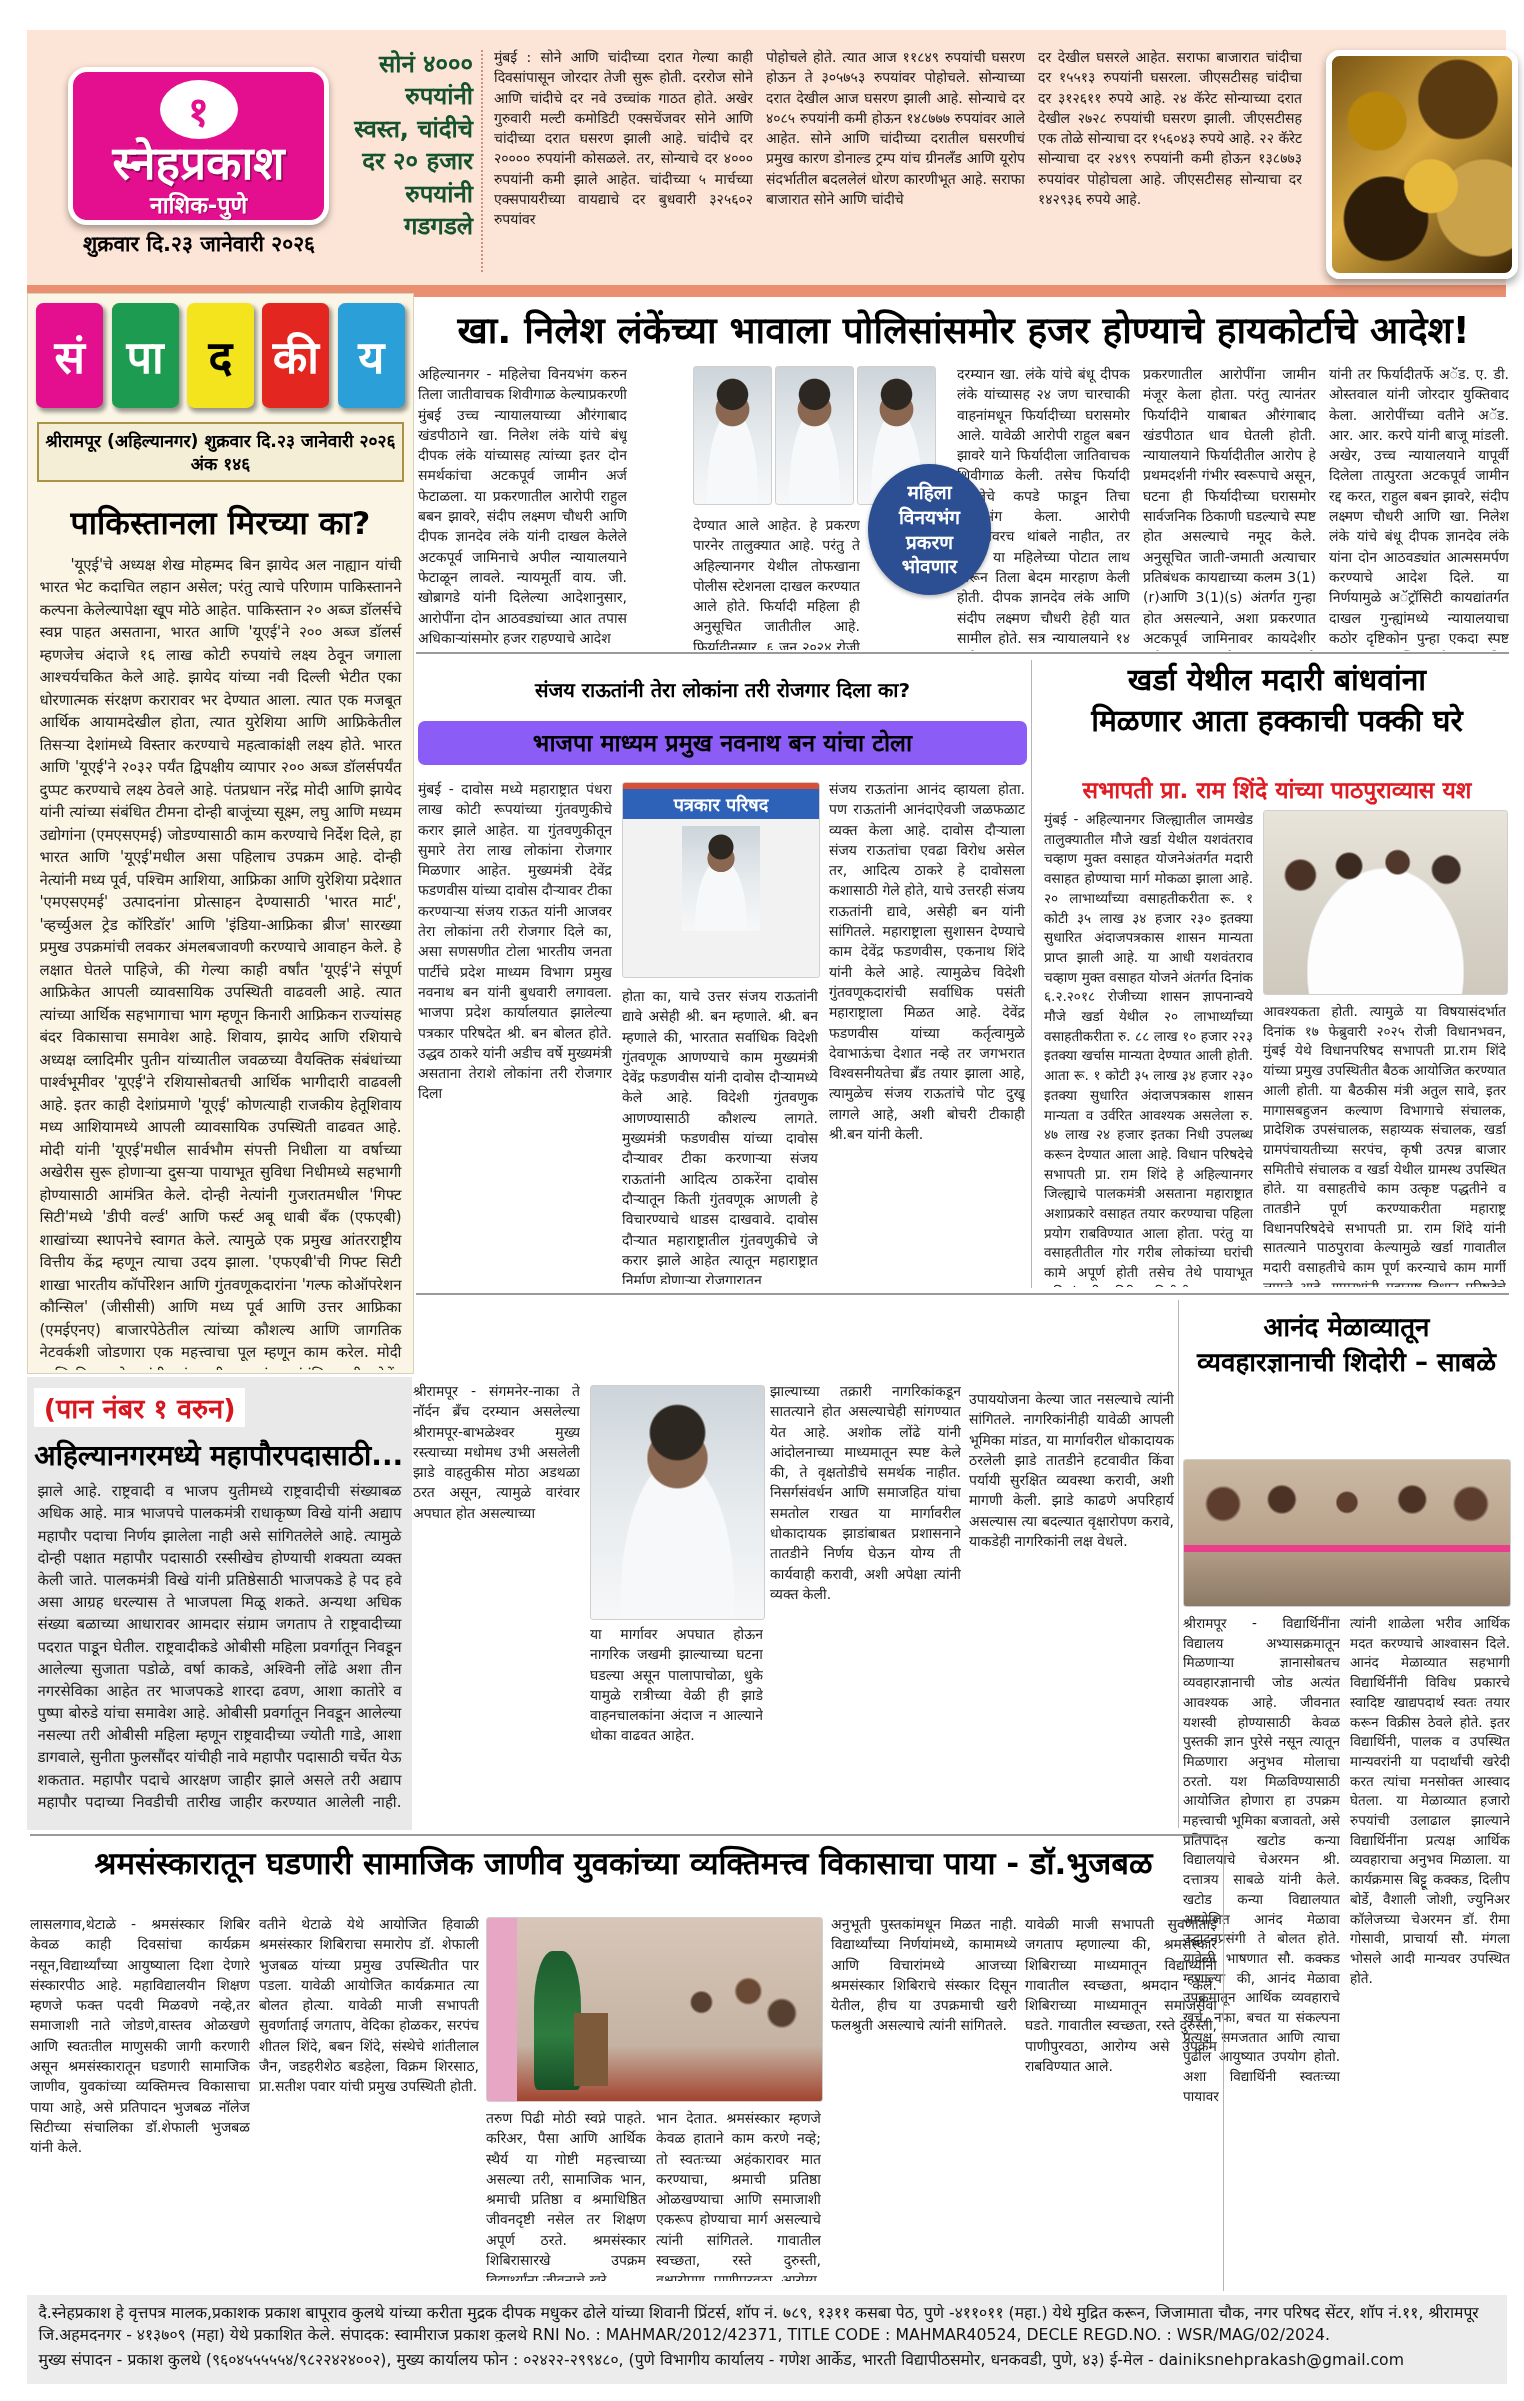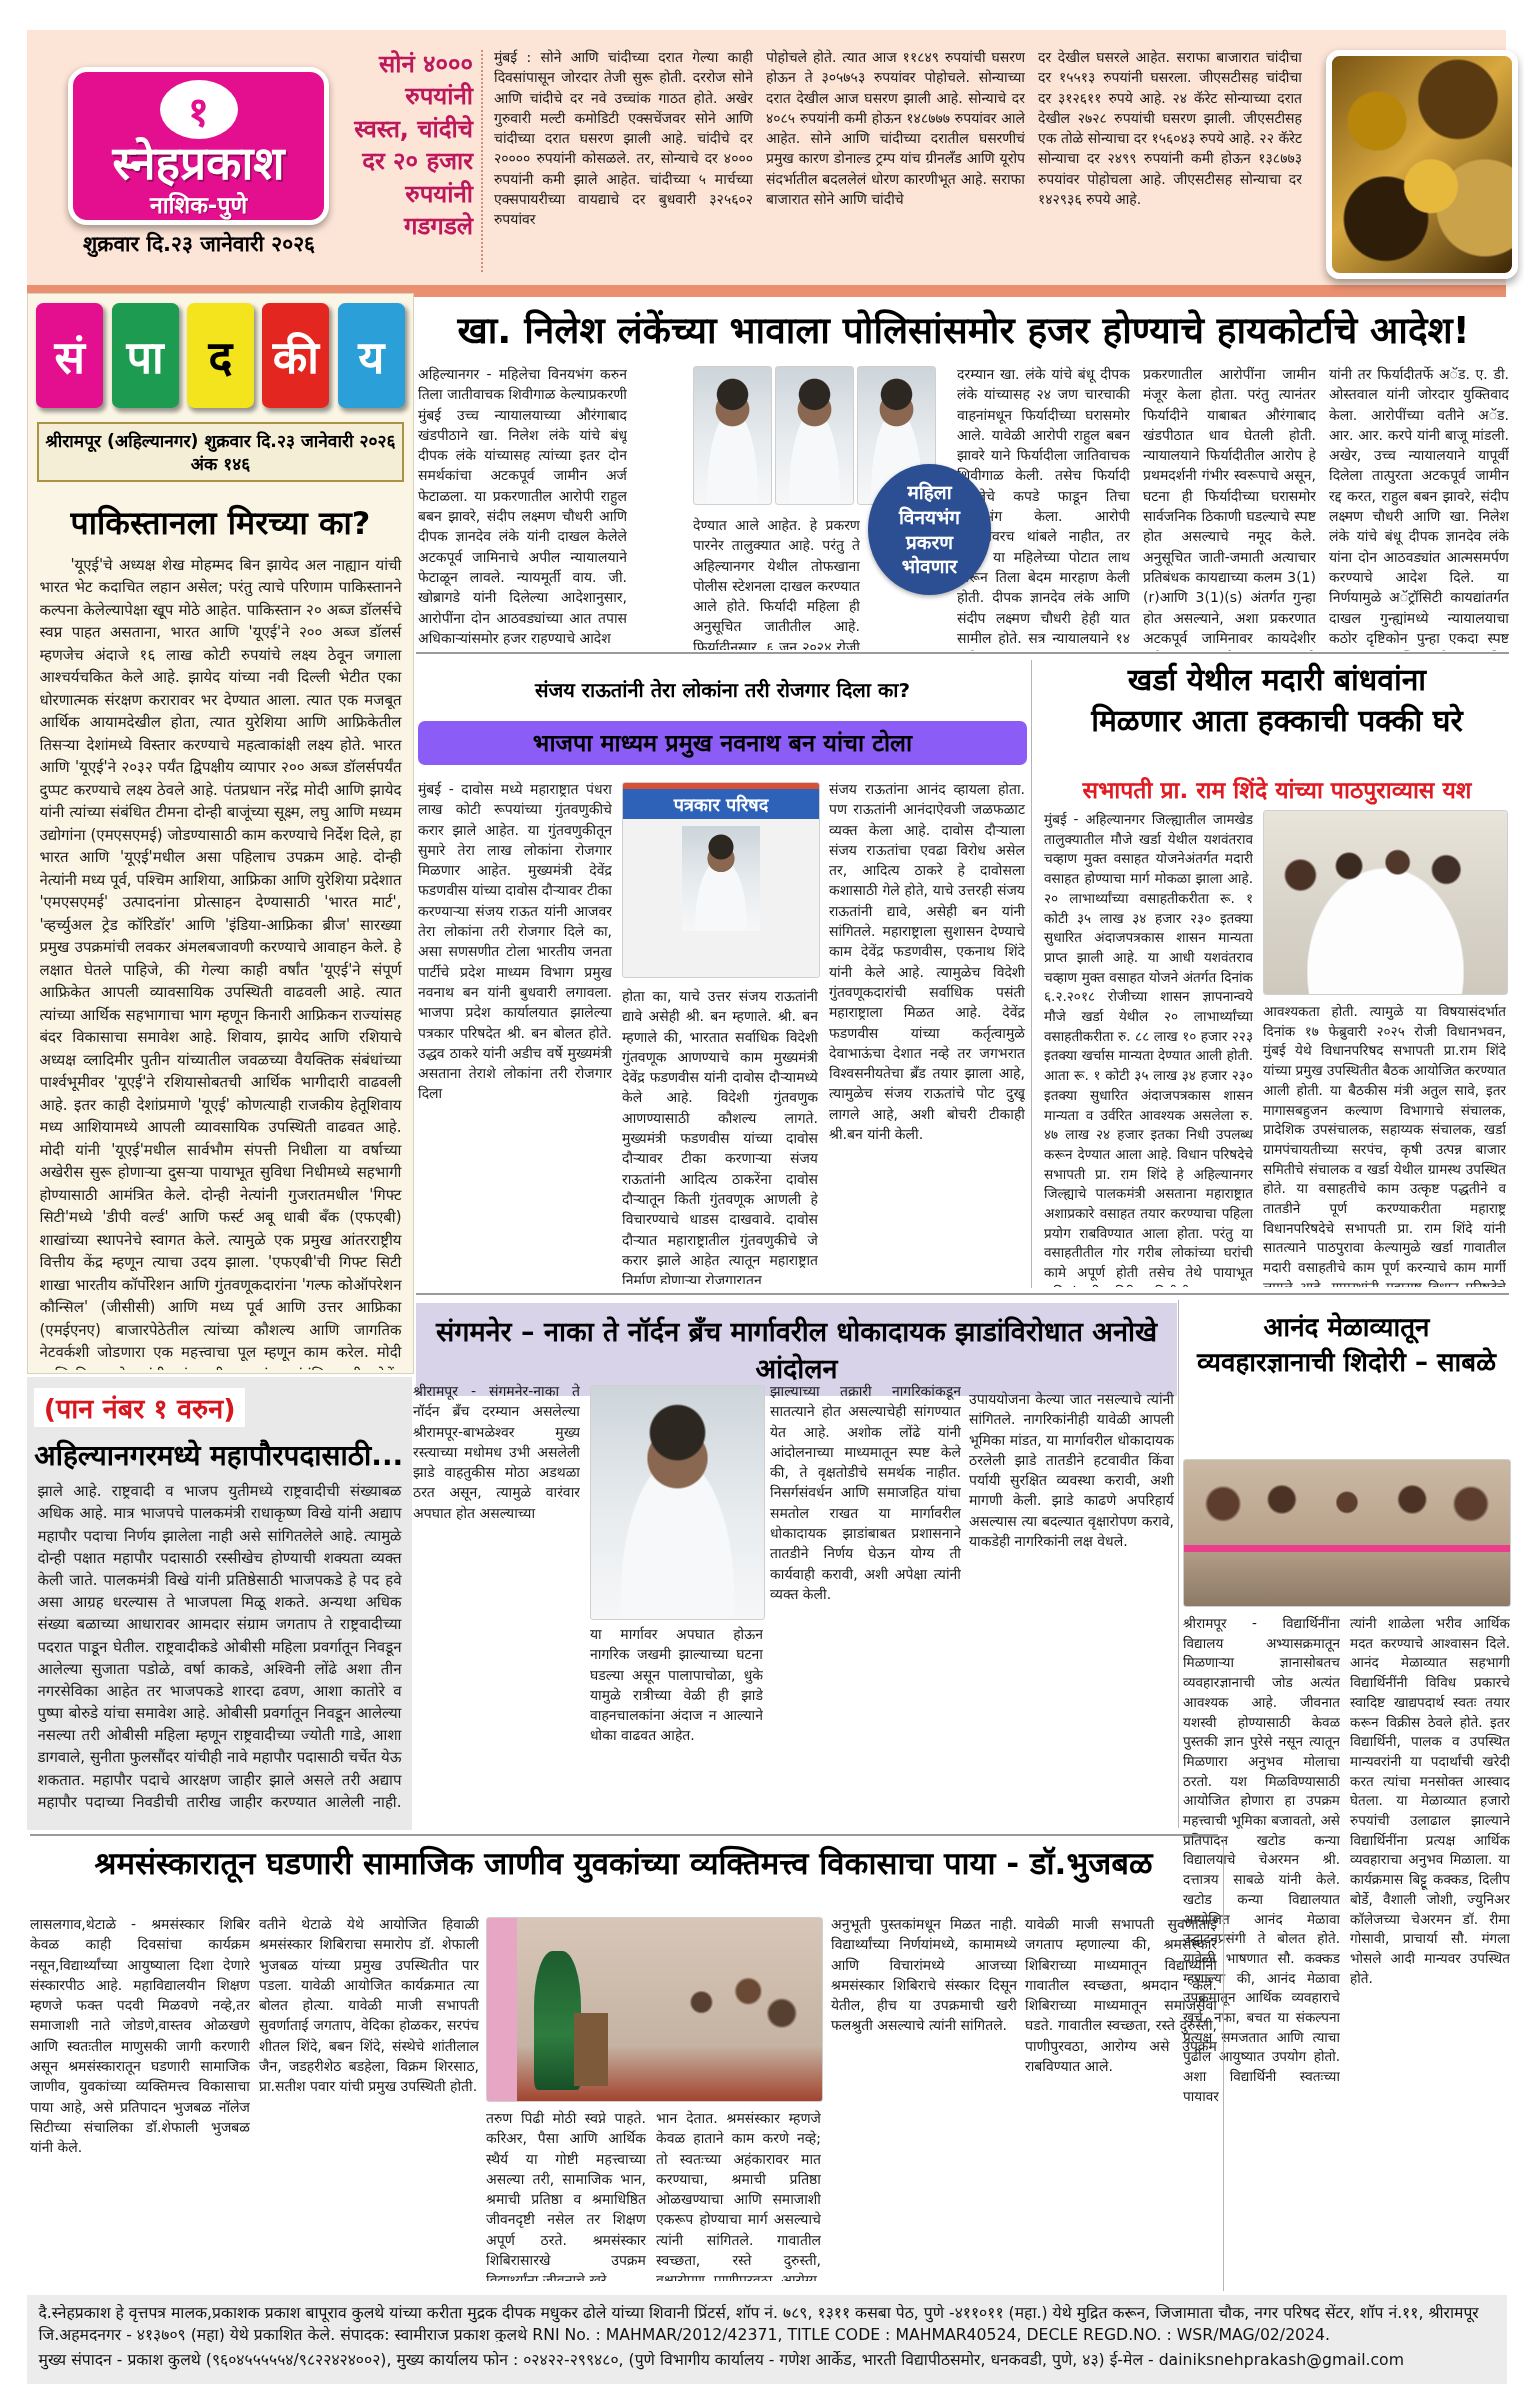--- a/index.html
+++ b/index.html
@@ -15,21 +15,21 @@
   .topband{background:#fce4d6;}
   .salmonbar{background:#ea9070;}
   .logo{background:#e30f8e;border:5.2px solid #ffffff;border-radius:19px;
         box-shadow:0 3.1px 7.3px rgba(0,0,0,.35);text-align:center;}
   .logo-circle{width:78px;height:59px;background:#fff;border-radius:50%;
         margin:8.4px auto 0;display:flex;align-items:center;justify-content:center;
         color:#e30f8e;font-size:41px;font-weight:bold;}
   .logo-title{color:#fff;font-size:46px;font-weight:bold;line-height:1.05;
         text-shadow:1.6px 1.6px 0 rgba(0,0,0,.35);}
   .logo-sub{color:#fff;font-size:23px;font-weight:bold;text-shadow:1px 1px 0 rgba(0,0,0,.3);}
-  .gold-head{font-size:24px;font-weight:bold;text-align:right;line-height:1.35;color:#be185d;}
+  .gold-head{font-size:24px;font-weight:bold;text-align:right;line-height:1.35;color:#14532d;}
   .dotted-rule{border-left:2.1px dotted #cf8f7c;}
   .photo{border:1px solid #cfcfcf;border-radius:3.1px;overflow:hidden;}
   .gold-img{border:6.3px solid #ffffff;border-radius:13.6px;box-shadow:0 4.2px 8.4px rgba(0,0,0,.35);
         background:
           radial-gradient(circle at 25% 30%,#b8860b 0 14%,rgba(0,0,0,0) 15%),
           radial-gradient(circle at 70% 20%,#5a3a10 0 18%,rgba(0,0,0,0) 19%),
           radial-gradient(circle at 55% 60%,#e6b83c 0 16%,rgba(0,0,0,0) 17%),
           radial-gradient(circle at 30% 75%,#2e1d08 0 20%,rgba(0,0,0,0) 21%),
           radial-gradient(circle at 85% 70%,#caa24a 0 22%,rgba(0,0,0,0) 23%),
           linear-gradient(135deg,#7a5514,#d9a93f 45%,#3c2607);}
@@ -183,21 +183,20 @@
   <div class="abs headline preline" style="left:1044px;top:660px;width:466px;font-size:30px;line-height:1.35;">खर्डा येथील मदारी बांधवांना
 मिळणार आता हक्काची पक्की घरे</div>
   <div class="abs red-sub" style="left:1044px;top:773px;width:466px;font-size:23px;">सभापती प्रा. राम शिंदे यांच्या पाठपुराव्यास यश</div>
 
   <div class="abs body-text" style="left:1044px;top:810px;width:209px;height:477px;font-size:13.6px;">मुंबई - अहिल्यानगर जिल्ह्यातील जामखेड तालुक्यातील मौजे खर्डा येथील यशवंतराव चव्हाण मुक्त वसाहत योजनेअंतर्गत मदारी वसाहत होण्याचा मार्ग मोकळा झाला आहे. २० लाभार्थ्यांच्या वसाहतीकरीता रू. १ कोटी ३५ लाख ३४ हजार २३० इतक्या सुधारित अंदाजपत्रकास शासन मान्यता प्राप्त झाली आहे. या आधी यशवंतराव चव्हाण मुक्त वसाहत योजने अंतर्गत दिनांक ६.२.२०१८ रोजीच्या शासन ज्ञापनान्वये मौजे खर्डा येथील २० लाभार्थ्यांच्या वसाहतीकरीता रु. ८८ लाख १० हजार २२३ इतक्या खर्चास मान्यता देण्यात आली होती. आता रू. १ कोटी ३५ लाख ३४ हजार २३० इतक्या सुधारित अंदाजपत्रकास शासन मान्यता व उर्वरित आवश्यक असलेला रु. ४७ लाख २४ हजार इतका निधी उपलब्ध करून देण्यात आला आहे. विधान परिषदेचे सभापती प्रा. राम शिंदे हे अहिल्यानगर जिल्ह्याचे पालकमंत्री असताना महाराष्ट्रात अशाप्रकारे वसाहत तयार करण्याचा पहिला प्रयोग राबविण्यात आला होता. परंतु या वसाहतीतील गोर गरीब लोकांच्या घरांची कामे अपूर्ण होती तसेच तेथे पायाभूत सुविधांसाठी अतिरिक्त निधीची</div>
   <div class="abs photo meeting-img" style="left:1263px;top:810px;width:243px;height:183px;"></div>
   <div class="abs body-text" style="left:1263px;top:1002px;width:243px;height:285px;font-size:13.6px;">आवश्यकता होती. त्यामुळे या विषयासंदर्भात दिनांक १७ फेब्रुवारी २०२५ रोजी विधानभवन, मुंबई येथे विधानपरिषद सभापती प्रा.राम शिंदे यांच्या प्रमुख उपस्थितीत बैठक आयोजित करण्यात आली होती. या बैठकीस मंत्री अतुल सावे, इतर मागासबहुजन कल्याण विभागाचे संचालक, प्रादेशिक उपसंचालक, सहाय्यक संचालक, खर्डा ग्रामपंचायतीच्या सरपंच, कृषी उत्पन्न बाजार समितीचे संचालक व खर्डा येथील ग्रामस्थ उपस्थित होते. या वसाहतीचे काम उत्कृष्ट पद्धतीने व तातडीने पूर्ण करण्याकरीता महाराष्ट्र विधानपरिषदेचे सभापती प्रा. राम शिंदे यांनी सातत्याने पाठपुरावा केल्यामुळे खर्डा गावातील मदारी वसाहतीचे काम पूर्ण करन्याचे काम मार्गी लागले आहे. ग्रामस्थांनी महाराष्ट्र विधान परिषदेचे सभापती प्रा राम शिंदे यांचे आभार मानले आहे.</div>
 
   <div class="rule-h" style="left:416px;top:1293px;width:1093px;"></div>
 
-  <div class="abs lav-band headline" style="left:416px;top:1303px;width:761px;font-size:27px;padding:9.4px 4.2px;box-sizing:border-box;">संगमनेर – नाका ते नॉर्दन ब्रँच मार्गावरील धोकादायक झाडांविरोधात अनोखे आंदोलन</div>
 
   <div class="abs body-text" style="left:413px;top:1381px;width:167px;height:413px;">श्रीरामपूर - संगमनेर-नाका ते नॉर्दन ब्रँच दरम्यान असलेल्या श्रीरामपूर-बाभळेश्वर मुख्य रस्त्याच्या मधोमध उभी असलेली झाडे वाहतुकीस मोठा अडथळा ठरत असून, त्यामुळे वारंवार अपघात होत असल्याच्या</div>
   <div class="abs photo person" style="left:590px;top:1385px;width:173px;height:233px;"></div>
   <div class="abs body-text" style="left:590px;top:1624px;width:173px;height:170px;">या मार्गावर अपघात होऊन नागरिक जखमी झाल्याच्या घटना घडल्या असून पालापाचोळा, धुके यामुळे रात्रीच्या वेळी ही झाडे वाहनचालकांना अंदाज न आल्याने धोका वाढवत आहेत.</div>
   <div class="abs body-text" style="left:770px;top:1381px;width:191px;height:413px;">झाल्याच्या तक्रारी नागरिकांकडून सातत्याने होत असल्याचेही सांगण्यात येत आहे. अशोक लोंढे यांनी आंदोलनाच्या माध्यमातून स्पष्ट केले की, ते वृक्षतोडीचे समर्थक नाहीत. निसर्गसंवर्धन आणि समाजहित यांचा समतोल राखत या मार्गावरील धोकादायक झाडांबाबत प्रशासनाने तातडीने निर्णय घेऊन योग्य ती कार्यवाही करावी, अशी अपेक्षा त्यांनी व्यक्त केली.</div>
   <div class="abs body-text" style="left:969px;top:1381px;width:205px;height:413px;margin-top:8px;">उपाययोजना केल्या जात नसल्याचे त्यांनी सांगितले. नागरिकांनीही यावेळी आपली भूमिका मांडत, या मार्गावरील धोकादायक ठरलेली झाडे तातडीने हटवावीत किंवा पर्यायी सुरक्षित व्यवस्था करावी, अशी मागणी केली. झाडे काढणे अपरिहार्य असल्यास त्या बदल्यात वृक्षारोपण करावे, याकडेही नागरिकांनी लक्ष वेधले.</div>
 
   <div class="rule-v" style="left:1178px;top:1300px;height:528px;"></div>
 
   <div class="abs headline preline" style="left:1183px;top:1310px;width:327px;font-size:26px;line-height:1.35;text-align:center;">आनंद मेळाव्यातून

